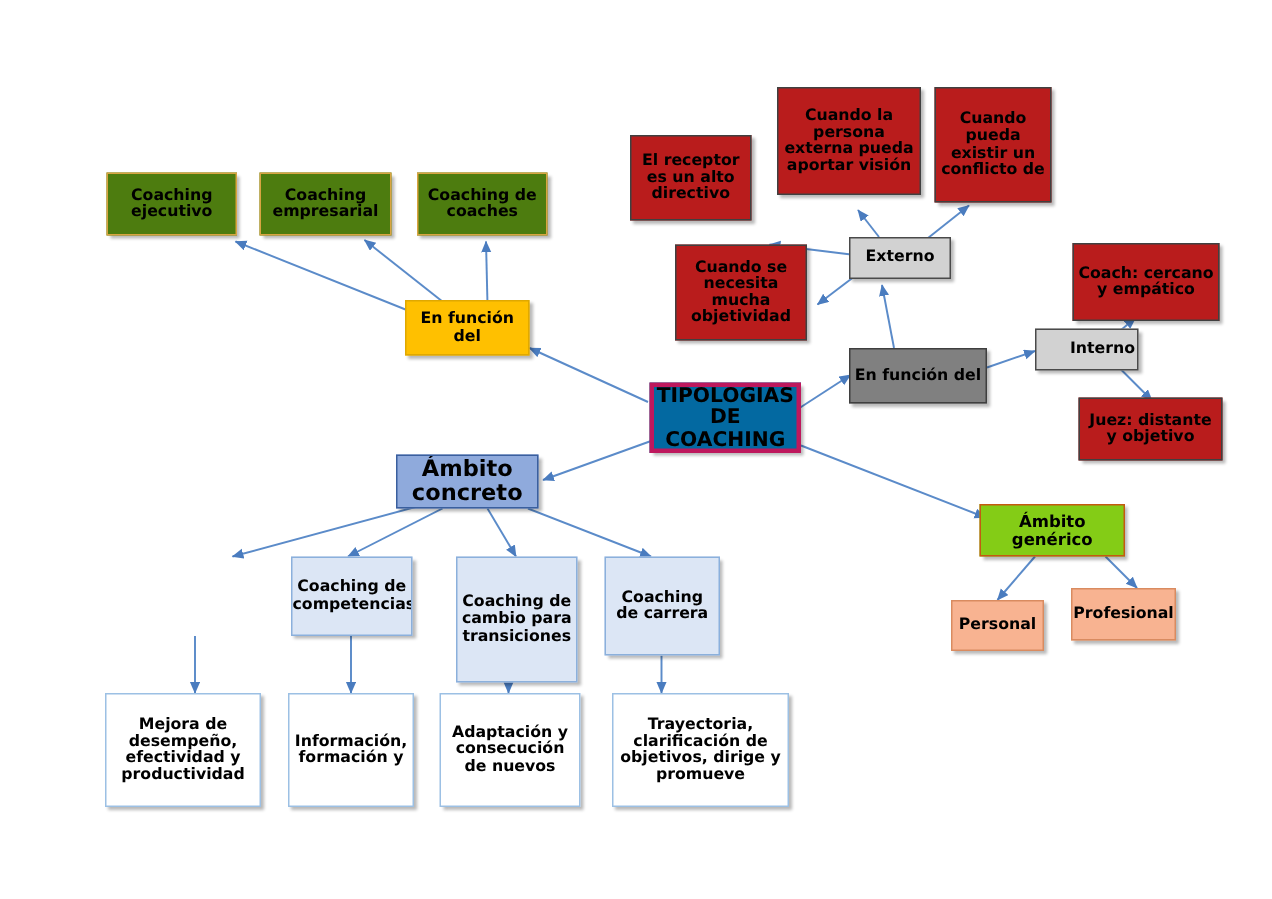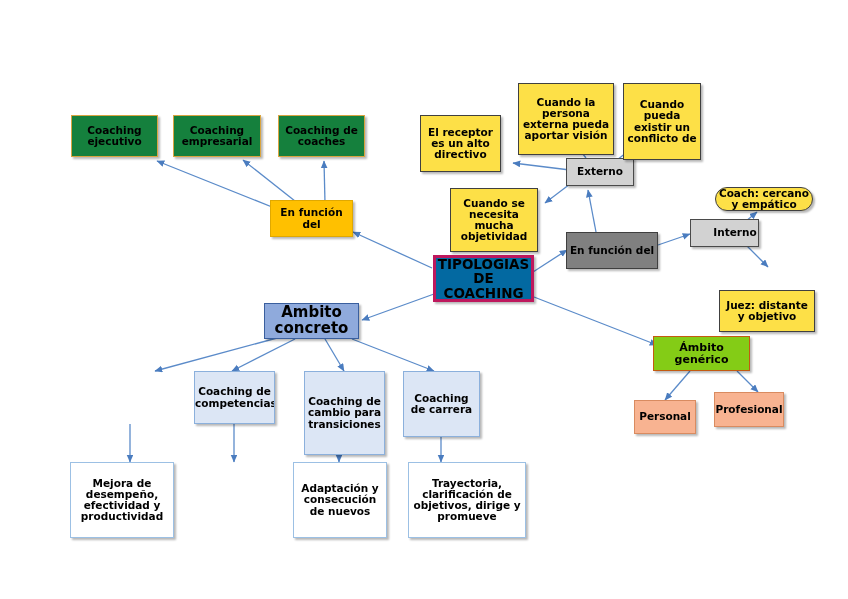--- a/index.html
+++ b/index.html
@@ -5,22 +5,22 @@
   html,body{margin:0;padding:0;background:#ffffff;}
   body{font-family:"DejaVu Sans","Liberation Sans",sans-serif;}
   #canvas{position:relative;width:848px;height:599px;background:#ffffff;overflow:hidden;}
   svg#edges{position:absolute;left:0;top:0;width:848px;height:599px;pointer-events:none;}
   .node{position:absolute;box-sizing:border-box;display:flex;align-items:center;justify-content:center;
         text-align:center;font-weight:bold;color:#000000;line-height:1.06;overflow:hidden;}
   .node span{display:block;width:100%;padding:0 2px;}
   
   .n-green   {background:#0369a1;border:3px solid #be185d;font-size:13.5px;text-align:center;}
   .n-amber   {background:#FFC000;border:1px solid #E0A800;font-size:10.5px;}
-  .n-amberlt {background:#15803d;border:1px solid #D9A441;font-size:10.5px;}
-  .n-white   {background:#fde047;border:1.6px solid #404040;font-size:10.5px;margin-top:25px;}
+  .n-amberlt {background:#4d7c0f;border:1px solid #D9A441;font-size:10.5px;}
+  .n-white   {background:#b91c1c;border:1.6px solid #404040;font-size:10.5px;}
   .n-graylt  {background:#D2D2D2;border:1.5px solid #4A4A4A;font-size:10.5px;}
   .n-graydk  {background:#808080;border:1.5px solid #3F3F3F;font-size:10.5px;}
   .n-blue    {background:#8FAADC;border:1.4px solid #3A5F9E;font-size:15px;}
   .n-bluelt  {background:#DCE6F5;border:1px solid #8BB0DC;font-size:10.5px;}
   .n-bluewh  {background:#FFFFFF;border:1px solid #9CC0E4;font-size:10.5px;}
   .n-orange  {background:#84cc16;border:1px solid #C45A11;font-size:11px;}
   .n-orangelt{background:#F8B391;border:1px solid #D98B60;font-size:10.5px;}
   .shadow{box-shadow:2px 2px 2px rgba(0,0,0,0.28);}
 </style>
 </head>
@@ -108,21 +108,21 @@
   </div>
   <div class="node n-white shadow" style="left:518px;top:58px;width:96px;height:72px;">
     <span>Cuando la persona externa pueda aportar visión</span>
   </div>
   <div class="node n-white shadow" style="left:623px;top:58px;width:78px;height:77px;">
     <span>Cuando pueda existir un conflicto de</span>
   </div>
   <div class="node n-white shadow" style="left:450px;top:163px;width:88px;height:64px;">
     <span>Cuando se necesita mucha objetividad</span>
   </div>
-  <div class="node n-white shadow" style="left:715px;top:162px;width:98px;height:24px;border-radius:21px;">
+  <div class="node n-white shadow" style="left:715px;top:162px;width:98px;height:52px;">
     <span>Coach: cercano y empático</span>
   </div>
   <div class="node n-white shadow" style="left:719px;top:265px;width:96px;height:42px;">
     <span>Juez: distante y objetivo</span>
   </div>
 
   <div class="node n-blue shadow" style="left:264px;top:303px;width:95px;height:36px;">
     <span>Ámbito concreto</span>
   </div>
 
@@ -132,20 +132,23 @@
   <div class="node n-bluelt shadow" style="left:304px;top:371px;width:81px;height:84px;">
     <span>Coaching de cambio para transiciones</span>
   </div>
   <div class="node n-bluelt shadow" style="left:403px;top:371px;width:77px;height:66px;">
     <span>Coaching de carrera</span>
   </div>
 
   <div class="node n-bluewh shadow" style="left:70px;top:462px;width:104px;height:76px;">
     <span>Mejora de desempeño, efectividad y productividad</span>
   </div>
+  <div class="node n-bluewh shadow" style="left:192px;top:462px;width:84px;height:76px;">
+    <span>Información, formación y</span>
+  </div>
   <div class="node n-bluewh shadow" style="left:293px;top:462px;width:94px;height:76px;">
     <span>Adaptación y consecución de nuevos</span>
   </div>
   <div class="node n-bluewh shadow" style="left:408px;top:462px;width:118px;height:76px;">
     <span>Trayectoria, clarificación de objetivos, dirige y promueve</span>
   </div>
 
   <div class="node n-orange shadow" style="left:653px;top:336px;width:97px;height:35px;">
     <span>Ámbito genérico</span>
   </div>

